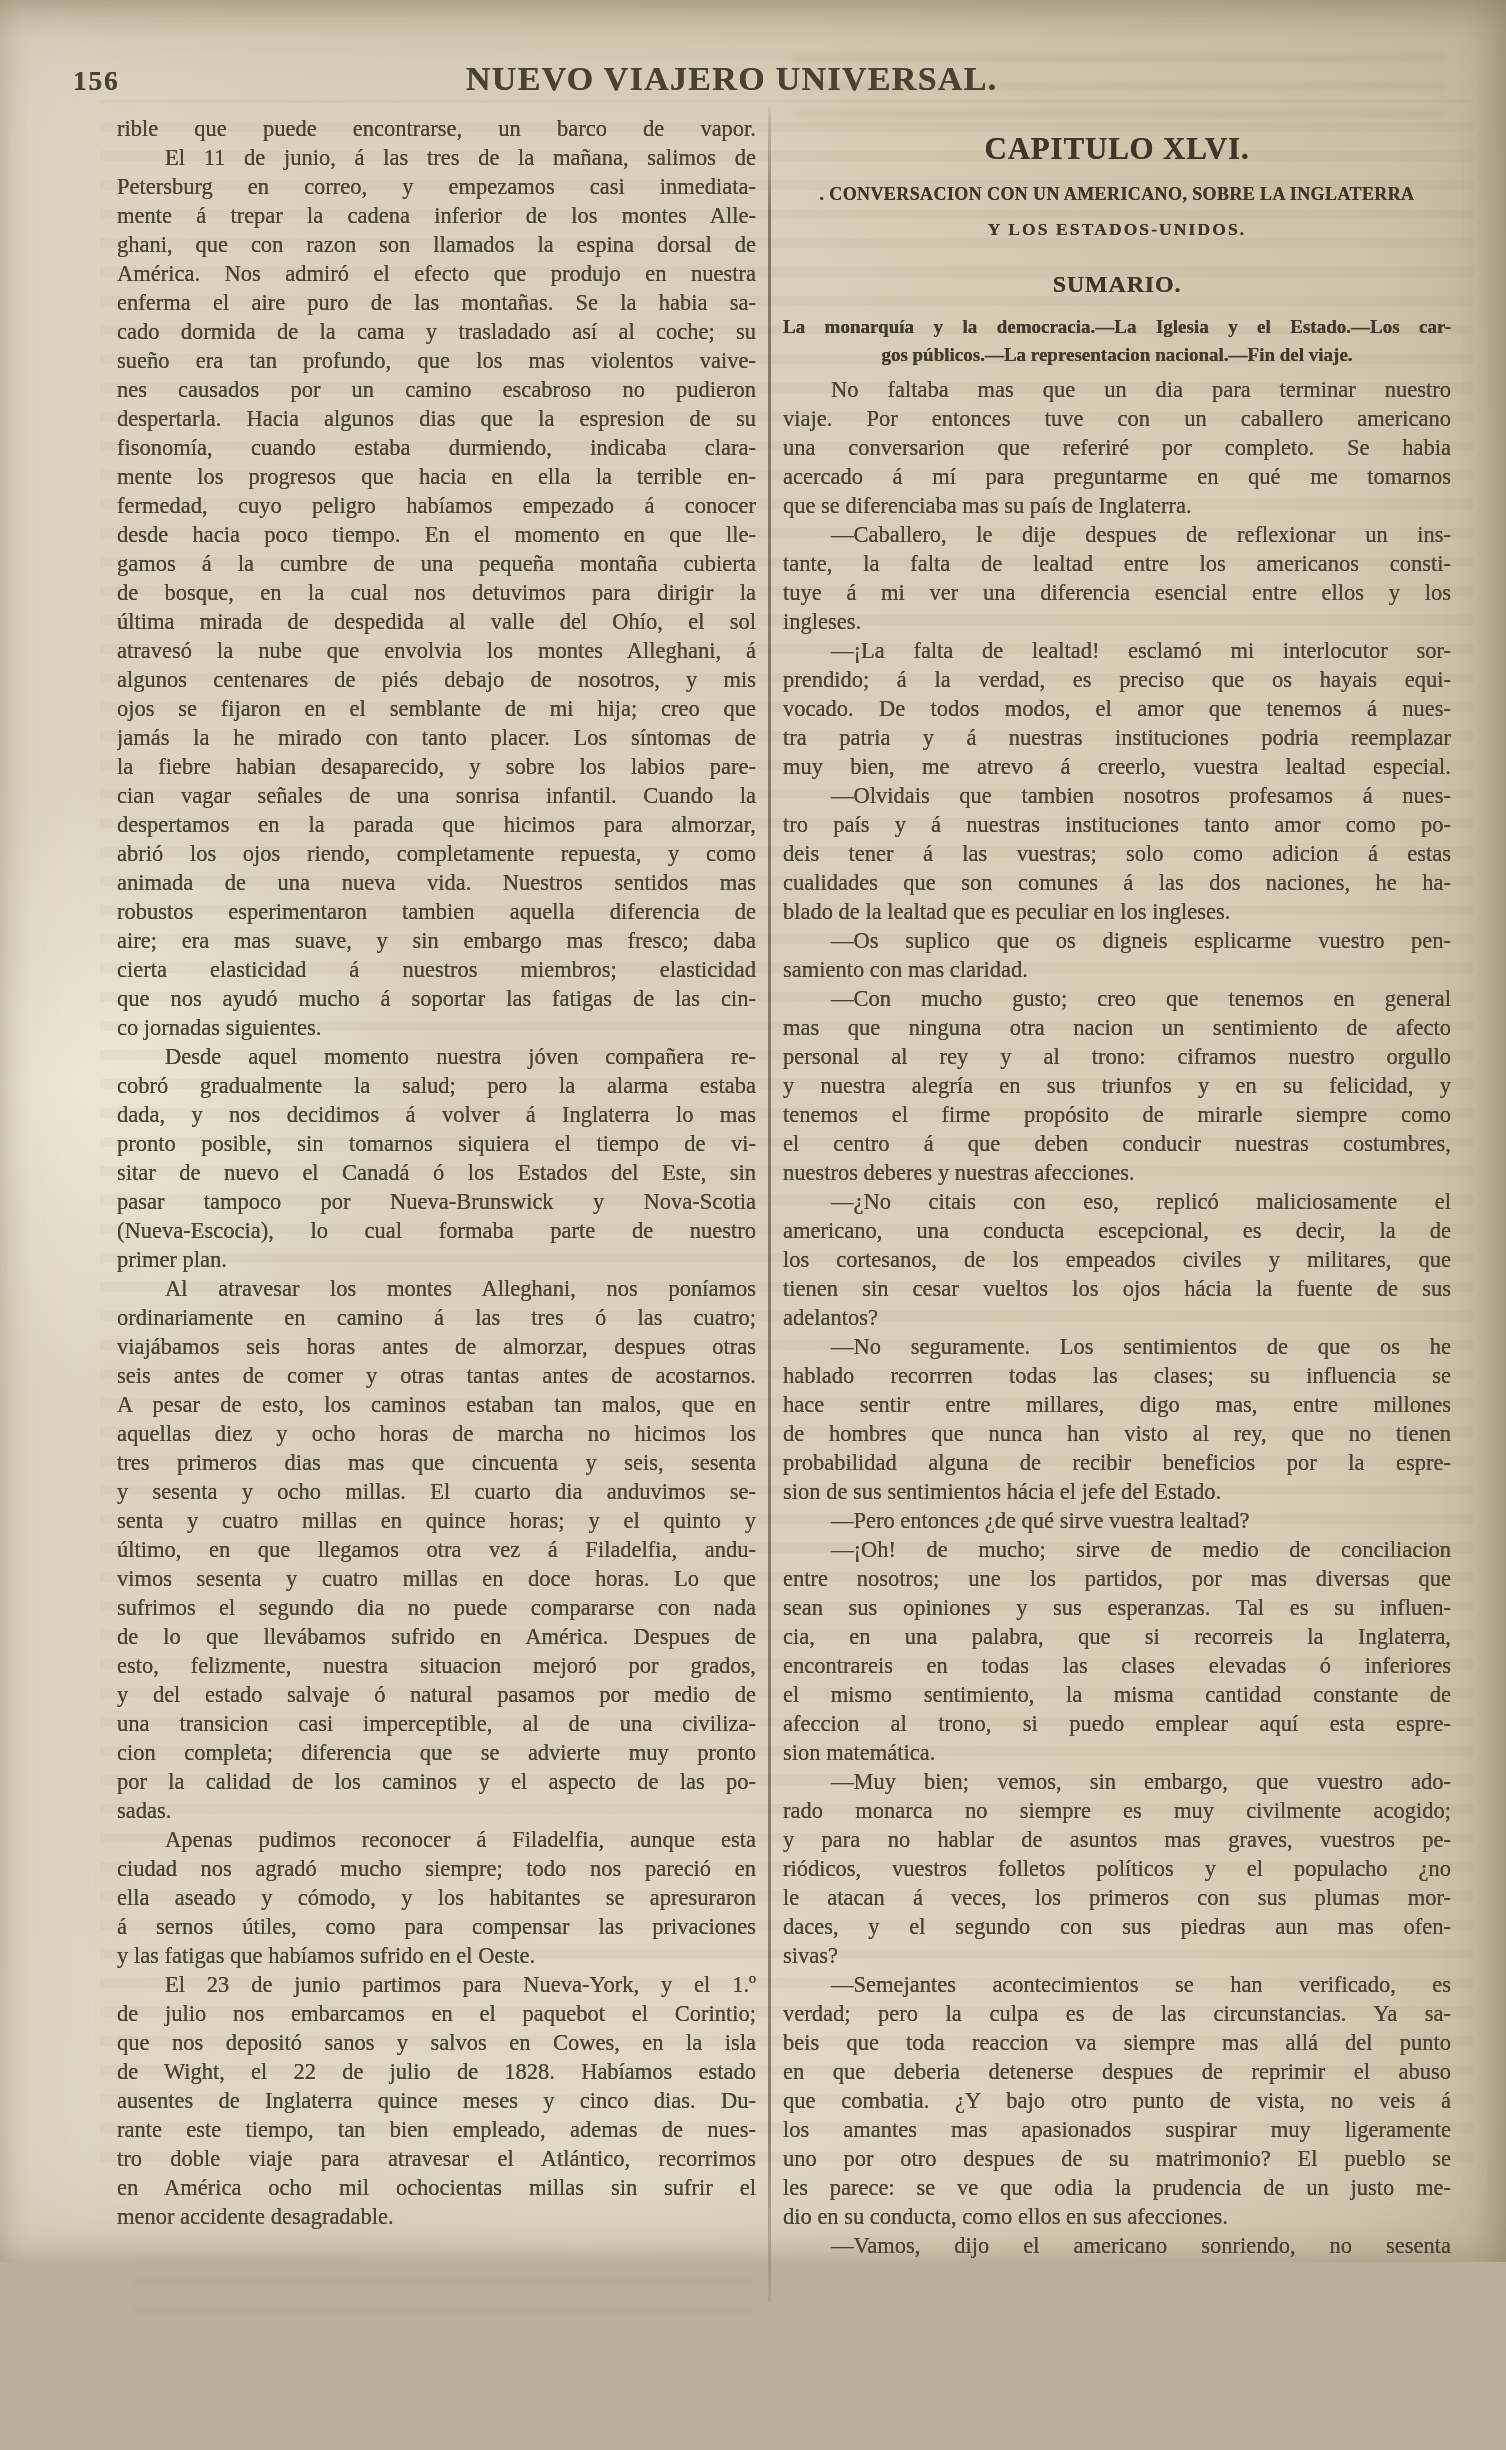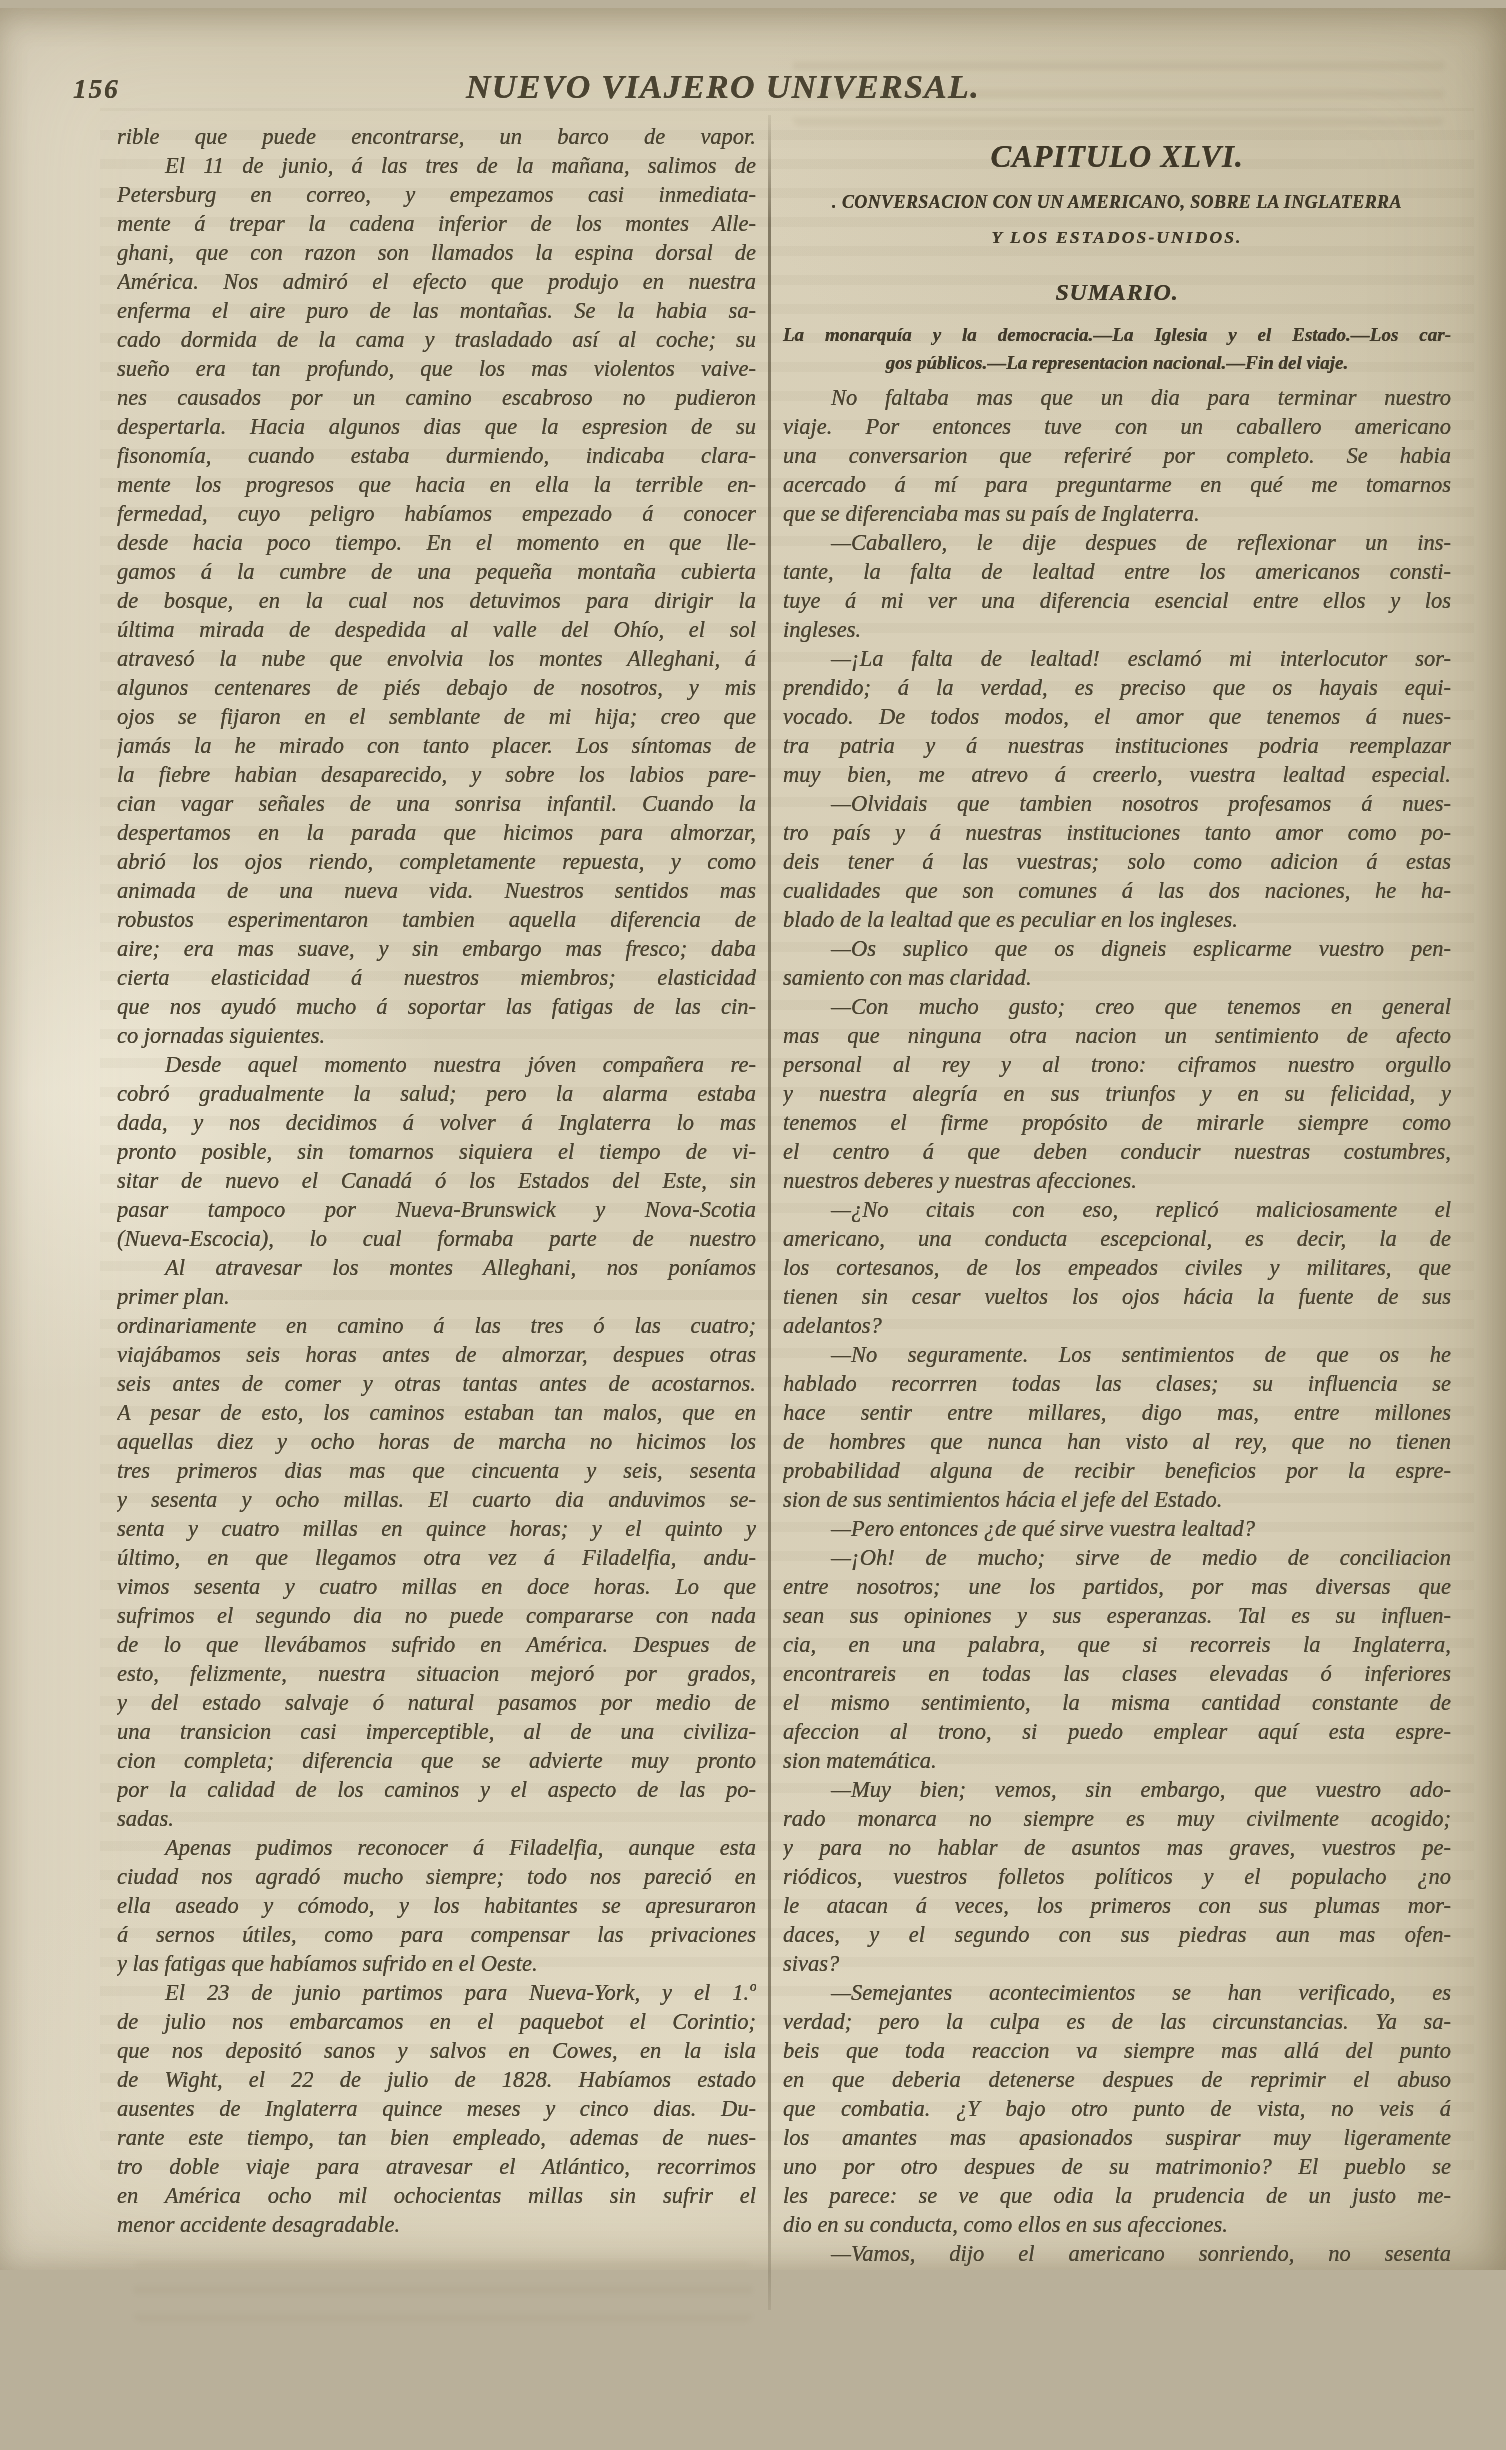--- a/index.html
+++ b/index.html
@@ -2,31 +2,30 @@
 <html style="font-size:13.4px"><head>
 <meta charset="utf-8">
 <style>
   html,body { margin:0; padding:0; }
   body {
     width:1507px; height:2450px; overflow:hidden;
     font-family:"Liberation Serif","DejaVu Serif",serif;
     background:#b9b09a;
   }
   .page {
-    position:absolute; left:0; top:8px; width:1507px; height:2262px;
+    position:absolute; left:0; top:0; width:1507px; height:2262px;
     background:
       radial-gradient(751px 501px at 85% 6%, rgba(186,176,146,0.38), transparent 70%),
       radial-gradient(634px 467px at 2% 48%, rgba(255,251,237,0.55), transparent 65%),
       radial-gradient(1002px 751px at 42% 97%, rgba(238,231,210,0.5), transparent 72%),
       linear-gradient(90deg,#e7e0cd 0px,#ddd5bf 117px,#dad2bb 250px,#d7ceb6 1252px,#cdc4aa 1507px);
     box-shadow: inset 0 0 134px rgba(110,95,60,0.28),
                 inset -11.7px 0 37px rgba(90,80,55,0.28),
                 inset 0 10px 28px rgba(120,105,70,0.22);
     color:#4a4331;
-    font-style:italic;
   }
   
   .page::before {
     content:""; position:absolute; left:100px; top:100px; right:33px; bottom:100px;
     background:repeating-linear-gradient(0deg, rgba(110,98,66,0.05) 0 10px, transparent 10px 29px);
     pointer-events:none;
   }
   .ghost {
     position:absolute; pointer-events:none;
     background:repeating-linear-gradient(0deg, rgba(120,105,70,0.20) 0 8.3px, transparent 8.3px 28px);
@@ -130,22 +129,22 @@
       <div class="line">cierta elasticidad á nuestros miembros; elasticidad</div>
       <div class="line">que nos ayudó mucho á soportar las fatigas de las cin-</div>
       <div class="line end">co jornadas siguientes.</div>
       <div class="line indent">Desde aquel momento nuestra jóven compañera re-</div>
       <div class="line">cobró gradualmente la salud; pero la alarma estaba</div>
       <div class="line">dada, y nos decidimos á volver á Inglaterra lo mas</div>
       <div class="line">pronto posible, sin tomarnos siquiera el tiempo de vi-</div>
       <div class="line">sitar de nuevo el Canadá ó los Estados del Este, sin</div>
       <div class="line">pasar tampoco por Nueva-Brunswick y Nova-Scotia</div>
       <div class="line">(Nueva-Escocia), lo cual formaba parte de nuestro</div>
+      <div class="line end">primer plan.</div>
       <div class="line indent">Al atravesar los montes Alleghani, nos poníamos</div>
-      <div class="line end">primer plan.</div>
       <div class="line">ordinariamente en camino á las tres ó las cuatro;</div>
       <div class="line">viajábamos seis horas antes de almorzar, despues otras</div>
       <div class="line">seis antes de comer y otras tantas antes de acostarnos.</div>
       <div class="line">A pesar de esto, los caminos estaban tan malos, que en</div>
       <div class="line">aquellas diez y ocho horas de marcha no hicimos los</div>
       <div class="line">tres primeros dias mas que cincuenta y seis, sesenta</div>
       <div class="line">y sesenta y ocho millas. El cuarto dia anduvimos se-</div>
       <div class="line">senta y cuatro millas en quince horas; y el quinto y</div>
       <div class="line">último, en que llegamos otra vez á Filadelfia, andu-</div>
       <div class="line">vimos sesenta y cuatro millas en doce horas. Lo que</div>

